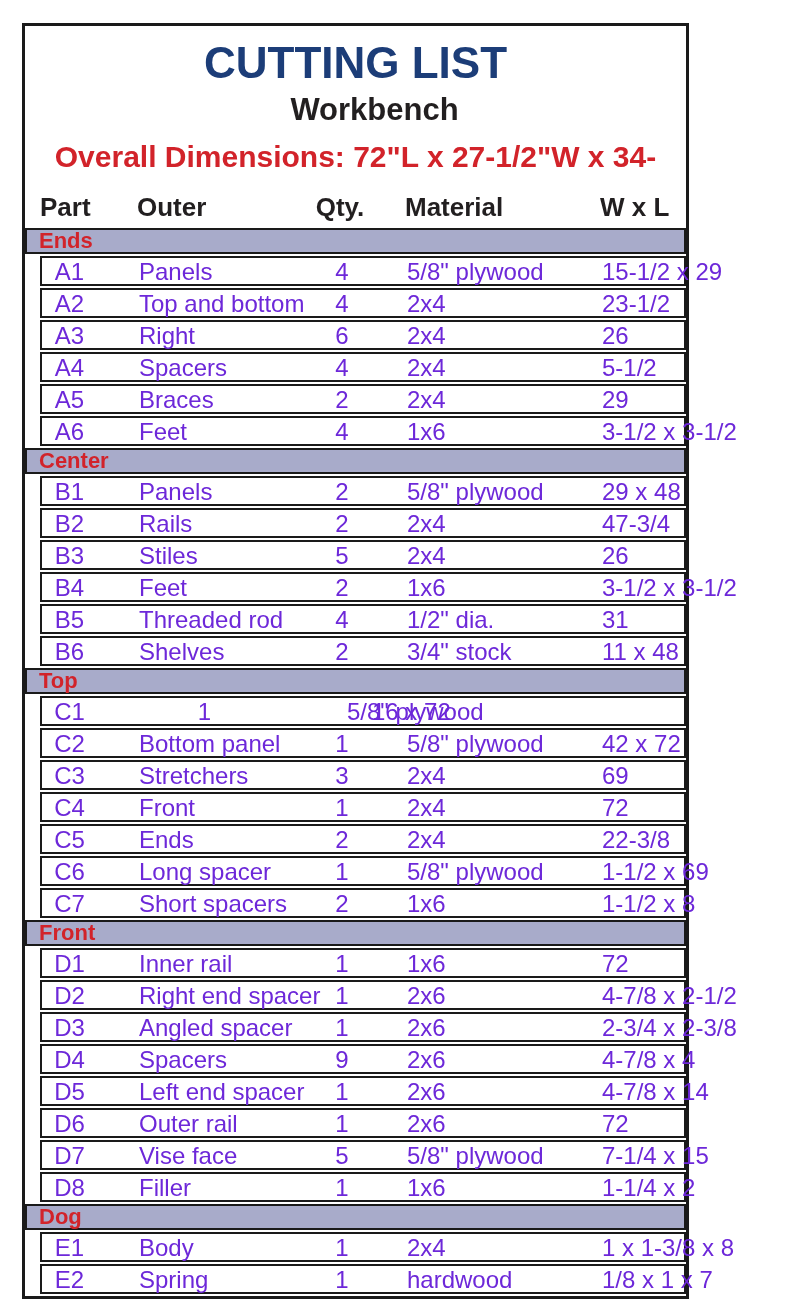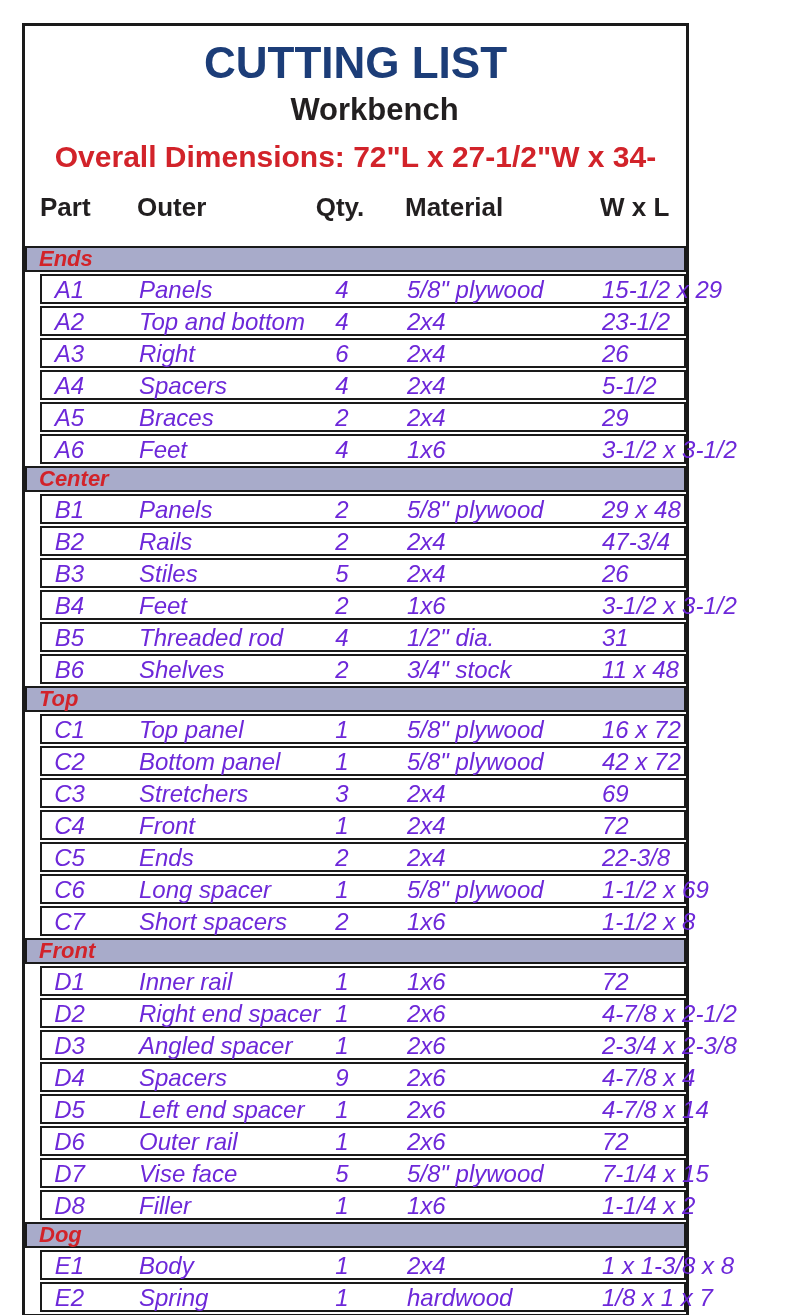--- a/index.html
+++ b/index.html
@@ -53,21 +53,21 @@
     grid-template-columns: 55px 215px 60px 230px 1fr;
     font-size: 26px;
     line-height: 1.2;
     font-weight: bold;
     color: #221f20;
   }
   .cols .h0 { text-align: left; }
   .cols .h1 { padding-left: 42px; }
   .cols .h2 { text-align: center; }
   .cols .h3 { padding-left: 35px; }
-  #table { margin-top: 23px; font-style: italic; }
+  #table { margin-top: 5px; }
   .band {
     box-sizing: border-box;
     height: 26px;
     margin: 0 0 2px 0;
     border: 2px solid #1a1a1a;
     background: #a8abca;
     display: flex;
     align-items: center;
     padding-left: 12px;
     font-size: 22px;
@@ -196,21 +196,20 @@
         <span class="c1">Shelves</span>
         <span class="c2">2</span>
         <span class="c3">3/4" stock</span>
         <span class="c4">11 x 48</span>
       </div>
       <div class="band">
         <span>Top</span>
       </div>
       <div class="row">
         <span class="c0">C1</span>
-        <span class="c1">Top panel</span>
         <span class="c2">1</span>
         <span class="c3">5/8" plywood</span>
         <span class="c4">16 x 72</span>
       </div>
       <div class="row">
         <span class="c0">C2</span>
         <span class="c1">Bottom panel</span>
         <span class="c2">1</span>
         <span class="c3">5/8" plywood</span>
         <span class="c4">42 x 72</span>

